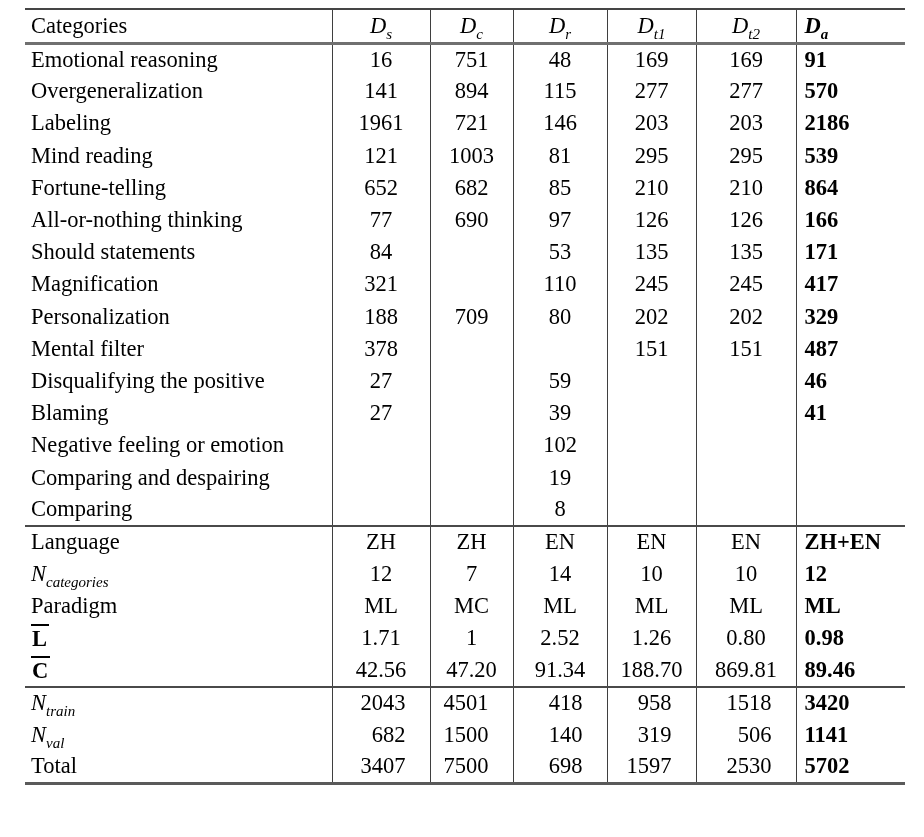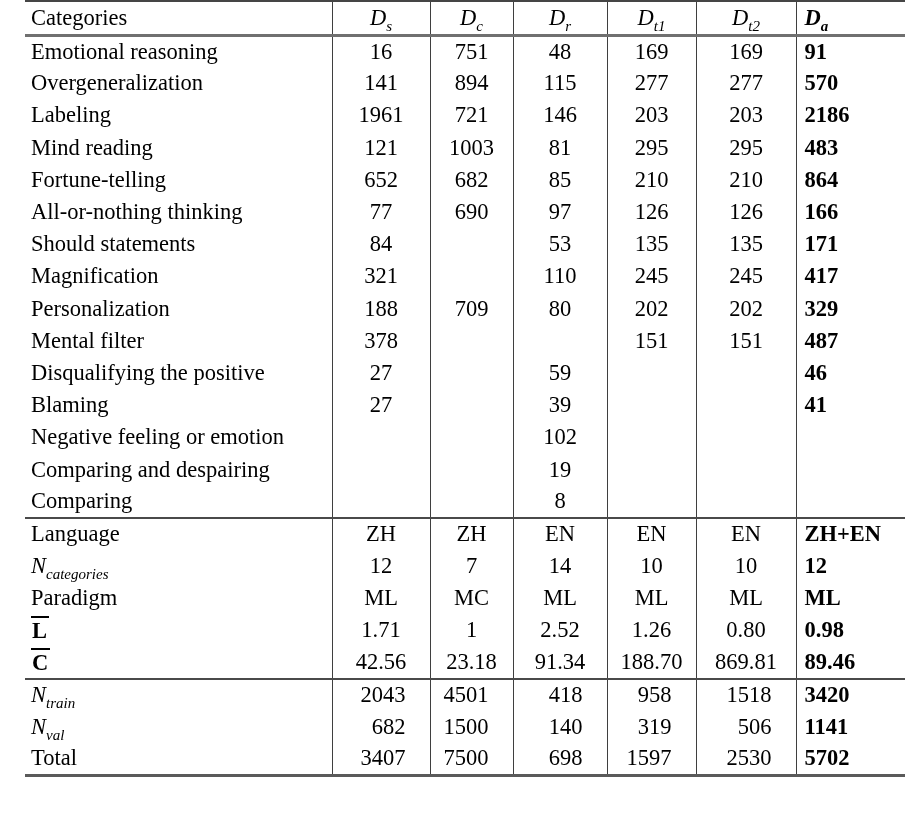--- a/index.html
+++ b/index.html
@@ -14,21 +14,21 @@
     background: #ffffff;
     font-family: "Liberation Serif", "DejaVu Serif", serif;
     font-size: 22.5px;
     color: #000000;
     overflow: hidden;
   }
   table.stats {
     border-collapse: collapse;
     table-layout: fixed;
     width: 880px;
-    margin: 0 0 0 25px;
+    margin: 8px 0 0 25px;
     border-top: 2.5px solid #454545;
     border-bottom: 3px solid #5a5a5a;
   }
   thead {
     border-bottom: 3px solid #707070;
   }
   tbody#cats, tbody#meta {
     border-bottom: 2.5px solid #4a4a4a;
   }
   th, td {
@@ -123,21 +123,21 @@
           <td>203</td>
           <td>2186</td>
         </tr>
         <tr>
           <td>Mind reading</td>
           <td>121</td>
           <td>1003</td>
           <td>81</td>
           <td>295</td>
           <td>295</td>
-          <td>483</td>
+          <td>539</td>
         </tr>
         <tr>
           <td>Fortune-telling</td>
           <td>652</td>
           <td>682</td>
           <td>85</td>
           <td>210</td>
           <td>210</td>
           <td>864</td>
         </tr>
@@ -265,21 +265,21 @@
           <td>1.71</td>
           <td>1</td>
           <td>2.52</td>
           <td>1.26</td>
           <td>0.80</td>
           <td>0.98</td>
         </tr>
         <tr>
           <td><span class="ovl">C</span></td>
           <td>42.56</td>
-          <td>23.18</td>
+          <td>47.20</td>
           <td>91.34</td>
           <td>188.70</td>
           <td>869.81</td>
           <td>89.46</td>
         </tr>
       </tbody>
     <tbody id="counts">
         <tr>
           <td><span class="mi">N</span><sub class="mi">train</sub></td>
           <td>2043</td>

